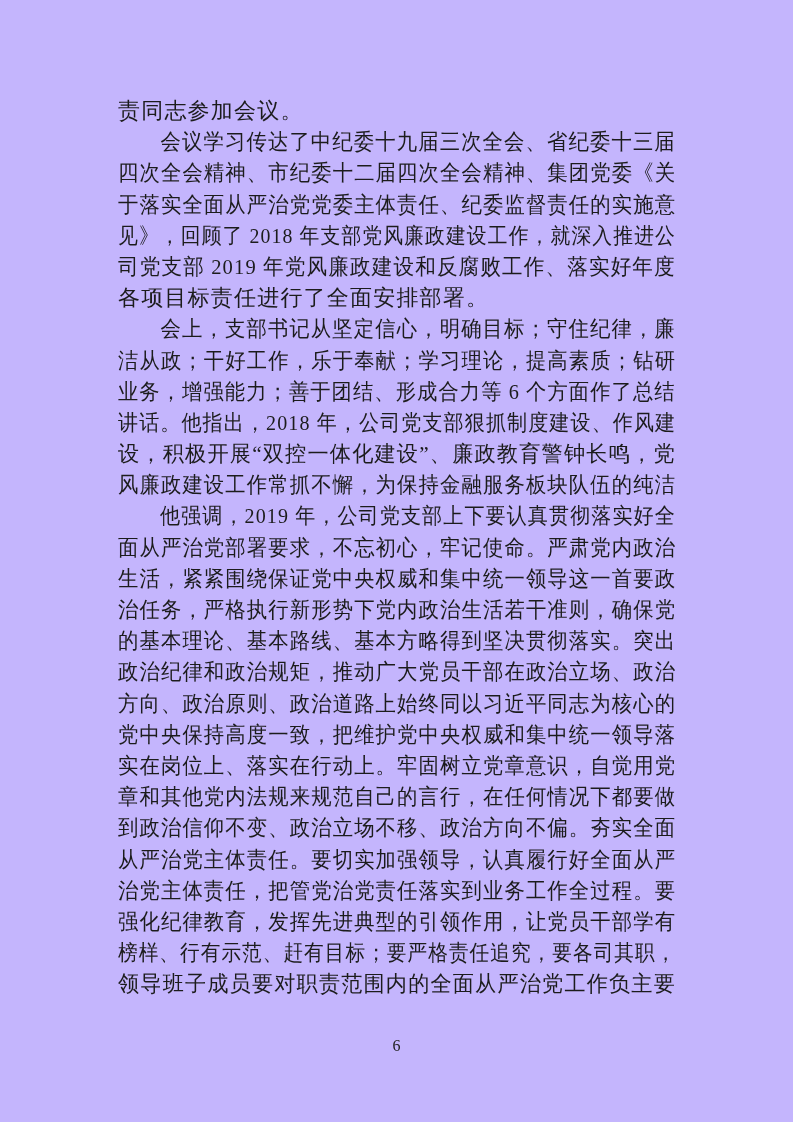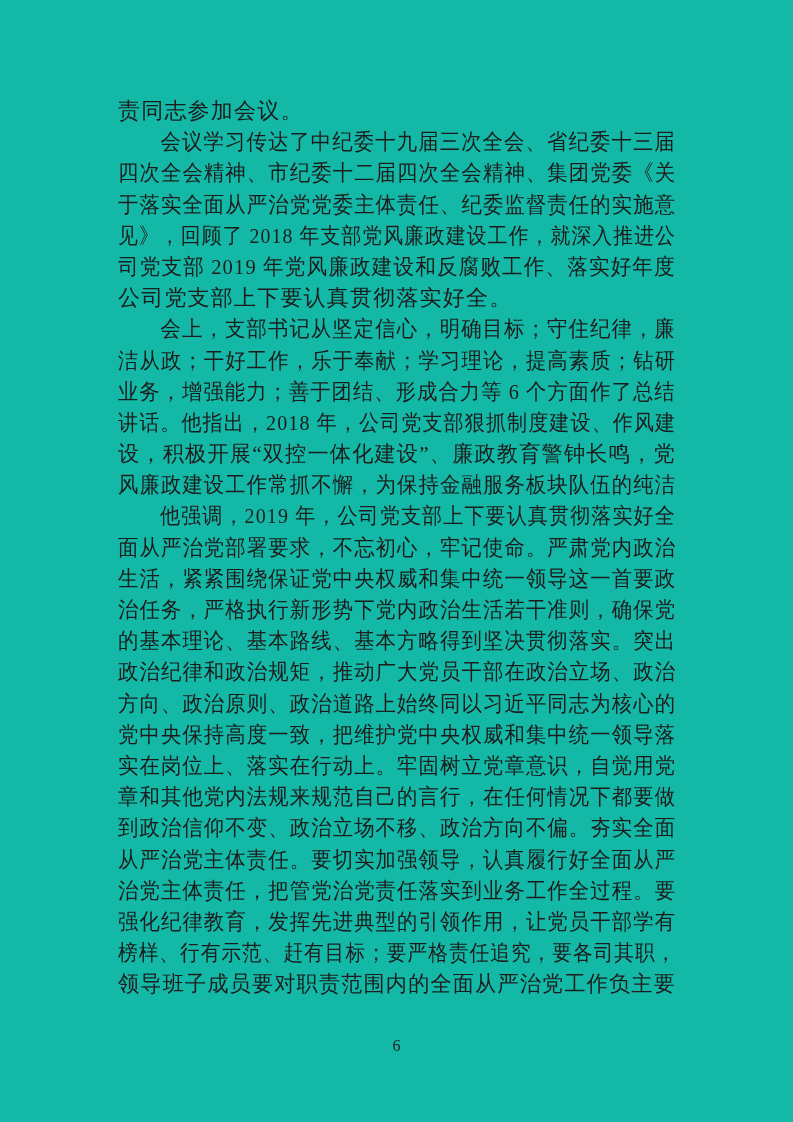--- a/index.html
+++ b/index.html
@@ -8,21 +8,21 @@
     overflow: hidden;
   }
   body {
     background: #ffffff;
     color: #1c1c1c;
     font-family: "Liberation Serif", "DejaVu Serif", serif;
     position: relative;
   }
   .page {
     position: absolute; inset: 0;
-    background: #14b8a6;
+    background: #c4b5fd;
   }
   .text-block {
     position: absolute;
     left: 118px; top: 95px;
     width: 558px;
   }
   .line {
     font-size: 22px;
     line-height: 31.2px;
     height: 31.2px;
@@ -54,21 +54,21 @@
 <body>
 
 <div class="page">
   <div class="text-block">
       <div class="line">责同志参加会议。</div>
       <div class="line indent justify" style="transform: scaleX(0.925373);">会议学习传达了中纪委十九届三次全会、省纪委十三届</div>
       <div class="line justify" style="transform: scaleX(0.925373);">四次全会精神、市纪委十二届四次全会精神、集团党委《关</div>
       <div class="line justify" style="transform: scaleX(0.925373);">于落实全面从严治党党委主体责任、纪委监督责任的实施意</div>
       <div class="line justify" style="transform: scaleX(0.901454);">见》，回顾了 2018 年支部党风廉政建设工作，就深入推进公</div>
       <div class="line justify" style="transform: scaleX(0.936242);">司党支部 2019 年党风廉政建设和反腐败工作、落实好年度</div>
-      <div class="line">公司党支部上下要认真贯彻落实好全。</div>
+      <div class="line">各项目标责任进行了全面安排部署。</div>
       <div class="line indent justify" style="transform: scaleX(0.925373);">会上，支部书记从坚定信心，明确目标；守住纪律，廉</div>
       <div class="line justify" style="transform: scaleX(0.925373);">洁从政；干好工作，乐于奉献；学习理论，提高素质；钻研</div>
       <div class="line justify" style="transform: scaleX(0.920792);">业务，增强能力；善于团结、形成合力等 6 个方面作了总结</div>
       <div class="line justify" style="transform: scaleX(0.911765);">讲话。他指出，2018 年，公司党支部狠抓制度建设、作风建</div>
       <div class="line justify" style="transform: scaleX(0.963731);">设，积极开展“双控一体化建设”、廉政教育警钟长鸣，党</div>
       <div class="line justify" style="transform: scaleX(0.925373);">风廉政建设工作常抓不懈，为保持金融服务板块队伍的纯洁</div>
       <div class="line indent justify" style="transform: scaleX(0.911765);">他强调，2019 年，公司党支部上下要认真贯彻落实好全</div>
       <div class="line justify" style="transform: scaleX(0.925373);">面从严治党部署要求，不忘初心，牢记使命。严肃党内政治</div>
       <div class="line justify" style="transform: scaleX(0.925373);">生活，紧紧围绕保证党中央权威和集中统一领导这一首要政</div>
       <div class="line justify" style="transform: scaleX(0.925373);">治任务，严格执行新形势下党内政治生活若干准则，确保党</div>

